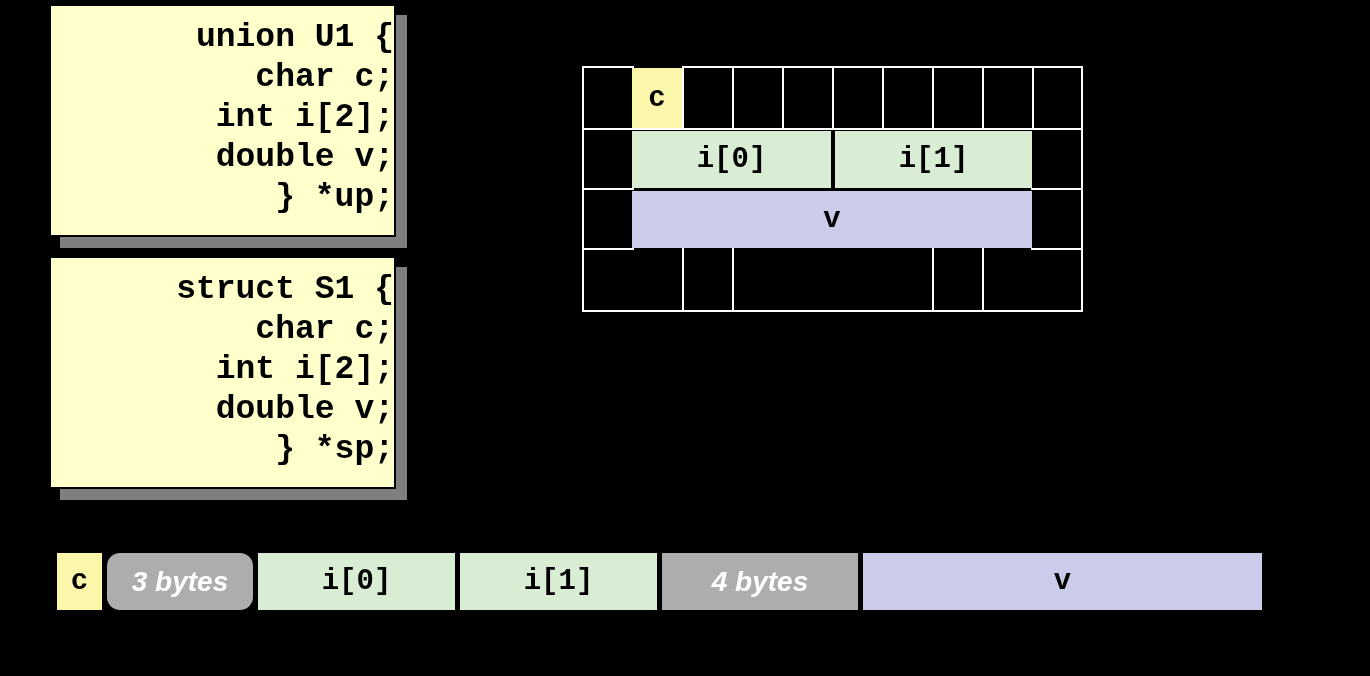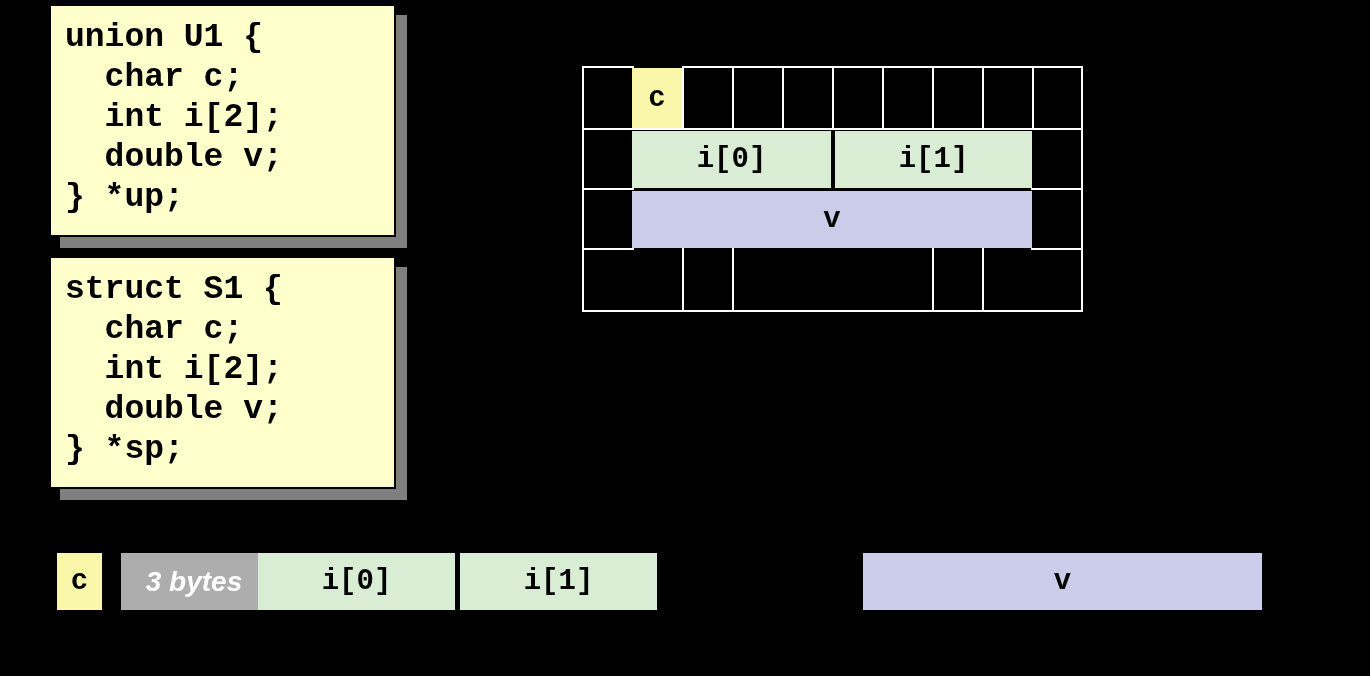--- a/index.html
+++ b/index.html
@@ -1,17 +1,17 @@
 <!DOCTYPE html>
 <html style="--background: #000000; --code_box_fill: #FFFFCC; --box_shadow: #7F7F7F; --cell_yellow: #FAF7AB; --cell_green: #D9EDD4; --cell_purple: #CBCCE9; --cell_gray: #ADADAD; --grid_line: #FFFFFF; --code_text: #000000; --byte_label_text: #FFFFFF;"><head>
 <meta charset="utf-8">
 <style>
   html,body{margin:0;padding:0;background:#000;}
   .slide{position:relative;width:1370px;height:676px;background:var(--background,#000);overflow:hidden;
-         font-family:"Liberation Mono",monospace;}
+         font-family:"Liberation Mono",monospace;text-align:right;}
   
   .code-box{position:absolute;width:347px;height:233px;background:var(--code_box_fill,#ffffcc);
             border:2px solid #000;box-shadow:11px 11px 0 var(--box_shadow,#7f7f7f);
             padding:12px 0 0 14px;box-sizing:border-box;}
   .code-line{font-family:"Liberation Mono",monospace;font-weight:bold;font-size:33px;line-height:40px;
              color:var(--code_text,#000);white-space:pre;}
   
   .ugrid{position:absolute;left:582px;top:66px;width:501px;height:246px;}
   .gl{position:absolute;background:var(--grid_line,#fff);}
   .gl.h{height:2px;}
@@ -79,19 +79,20 @@
     <div class="gl v" style="left:400px;top:182px;height:64px;"></div>
 
     <div class="ucell fill-yellow" style="left:50px;top:2px;width:50px;height:60px;">c</div>
     <div class="ucell fill-green" style="left:50px;top:65px;width:199px;height:57px;">i[0]</div>
     <div class="ucell fill-green" style="left:253px;top:65px;width:197px;height:57px;">i[1]</div>
     <div class="ucell fill-purple" style="left:50px;top:125px;width:400px;height:57px;">v</div>
   </div>
 
   <div class="sbar">
     <div class="seg member fill-yellow" style="left:0;width:45px;">c</div>
-    <div class="seg padding fill-gray" style="left:64px;width:146px;">3 bytes</div>
+    <div class="seg padding fill-gray" style="left:50px;width:146px;border-radius:13px;">3 bytes</div>
     <div class="seg member fill-green" style="left:201px;width:197px;">i[0]</div>
     <div class="seg member fill-green" style="left:403px;width:197px;">i[1]</div>
+    <div class="seg padding fill-gray" style="left:605px;width:196px;">4 bytes</div>
     <div class="seg member fill-purple" style="left:806px;width:399px;">v</div>
   </div>
 
 </div>
 
 </body></html>

